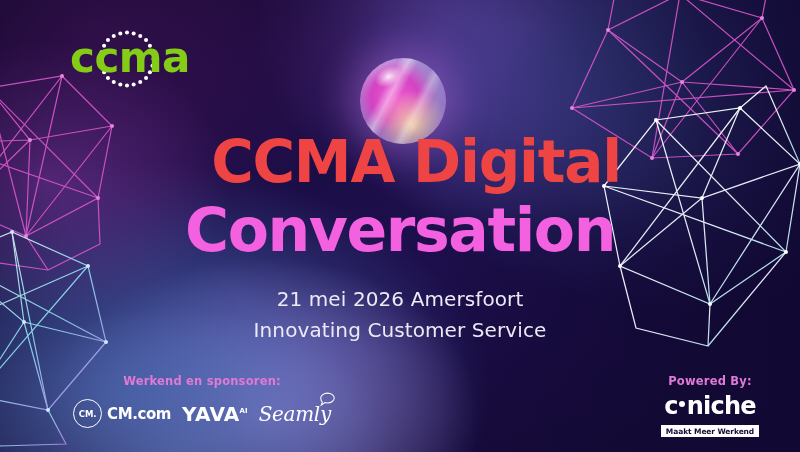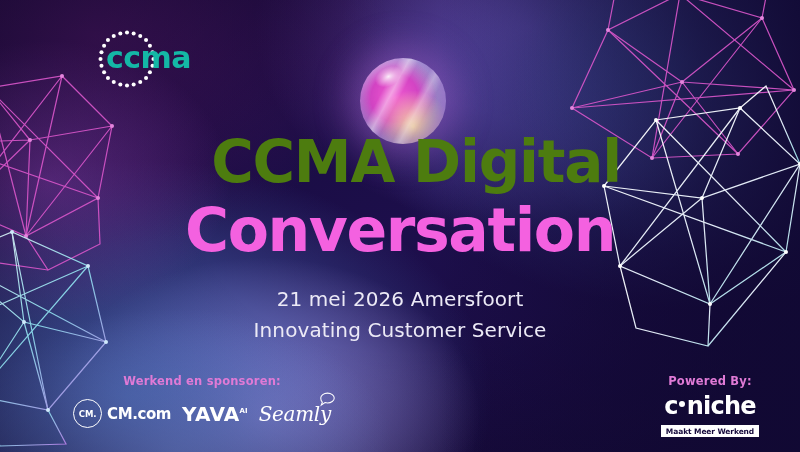--- a/index.html
+++ b/index.html
@@ -43,22 +43,22 @@
   }
 
   .wire{position:absolute;pointer-events:none;}
   .wire svg{display:block;overflow:visible;}
 
   
   #ccma-logo{position:absolute;left:70px;top:28px;width:128px;height:62px;}
   #ccma-logo .ring{position:absolute;left:28px;top:2px;width:58px;height:58px;}
   #ccma-logo .word{
     position:absolute;left:0;top:12px;width:128px;
-    font-size:30px;font-weight:700;letter-spacing:-.5px;color:#14b8a6;
-    font-family:"DejaVu Sans",sans-serif;line-height:36px;margin-left:36px;
+    font-size:42px;font-weight:700;letter-spacing:-.5px;color:#84cc16;
+    font-family:"DejaVu Sans",sans-serif;line-height:36px;
   }
 
   
   #sphere{
     position:absolute;left:360px;top:58px;width:86px;height:86px;border-radius:50%;
     background:
       radial-gradient(circle at 62% 80%, rgba(255,228,160,.95) 0%, rgba(255,210,150,0) 42%),
       radial-gradient(circle at 40% 46%, #f05ad0 0%, #d444c4 34%, rgba(180,70,200,0) 62%),
       radial-gradient(circle at 26% 22%, rgba(225,240,255,.95) 0%, rgba(200,225,255,.25) 32%, rgba(180,210,250,0) 55%),
       radial-gradient(circle at 50% 50%, rgba(236,212,255,.55) 55%, rgba(190,160,235,.85) 82%, rgba(140,120,210,.55) 100%);
@@ -76,21 +76,21 @@
     transform:rotate(-28deg);
   }
 
   
   #headline{
     position:absolute;left:0;right:0;top:130px;text-align:center;
     font-family:"DejaVu Sans",sans-serif;
   }
   #headline .l1{
     display:block;font-size:58px;font-weight:700;letter-spacing:-1.2px;
-    color:#4d7c0f;line-height:64px;margin-left:32px;
+    color:#ef4444;line-height:64px;margin-left:32px;
   }
   #headline .l2{
     display:block;font-size:60px;font-weight:700;letter-spacing:-1.4px;
     color:#f461e0;line-height:68px;margin-top:2px;
   }
 
   #subtitle{
     position:absolute;left:0;right:0;top:284px;text-align:center;
     font-family:"DejaVu Sans",sans-serif;
   }

